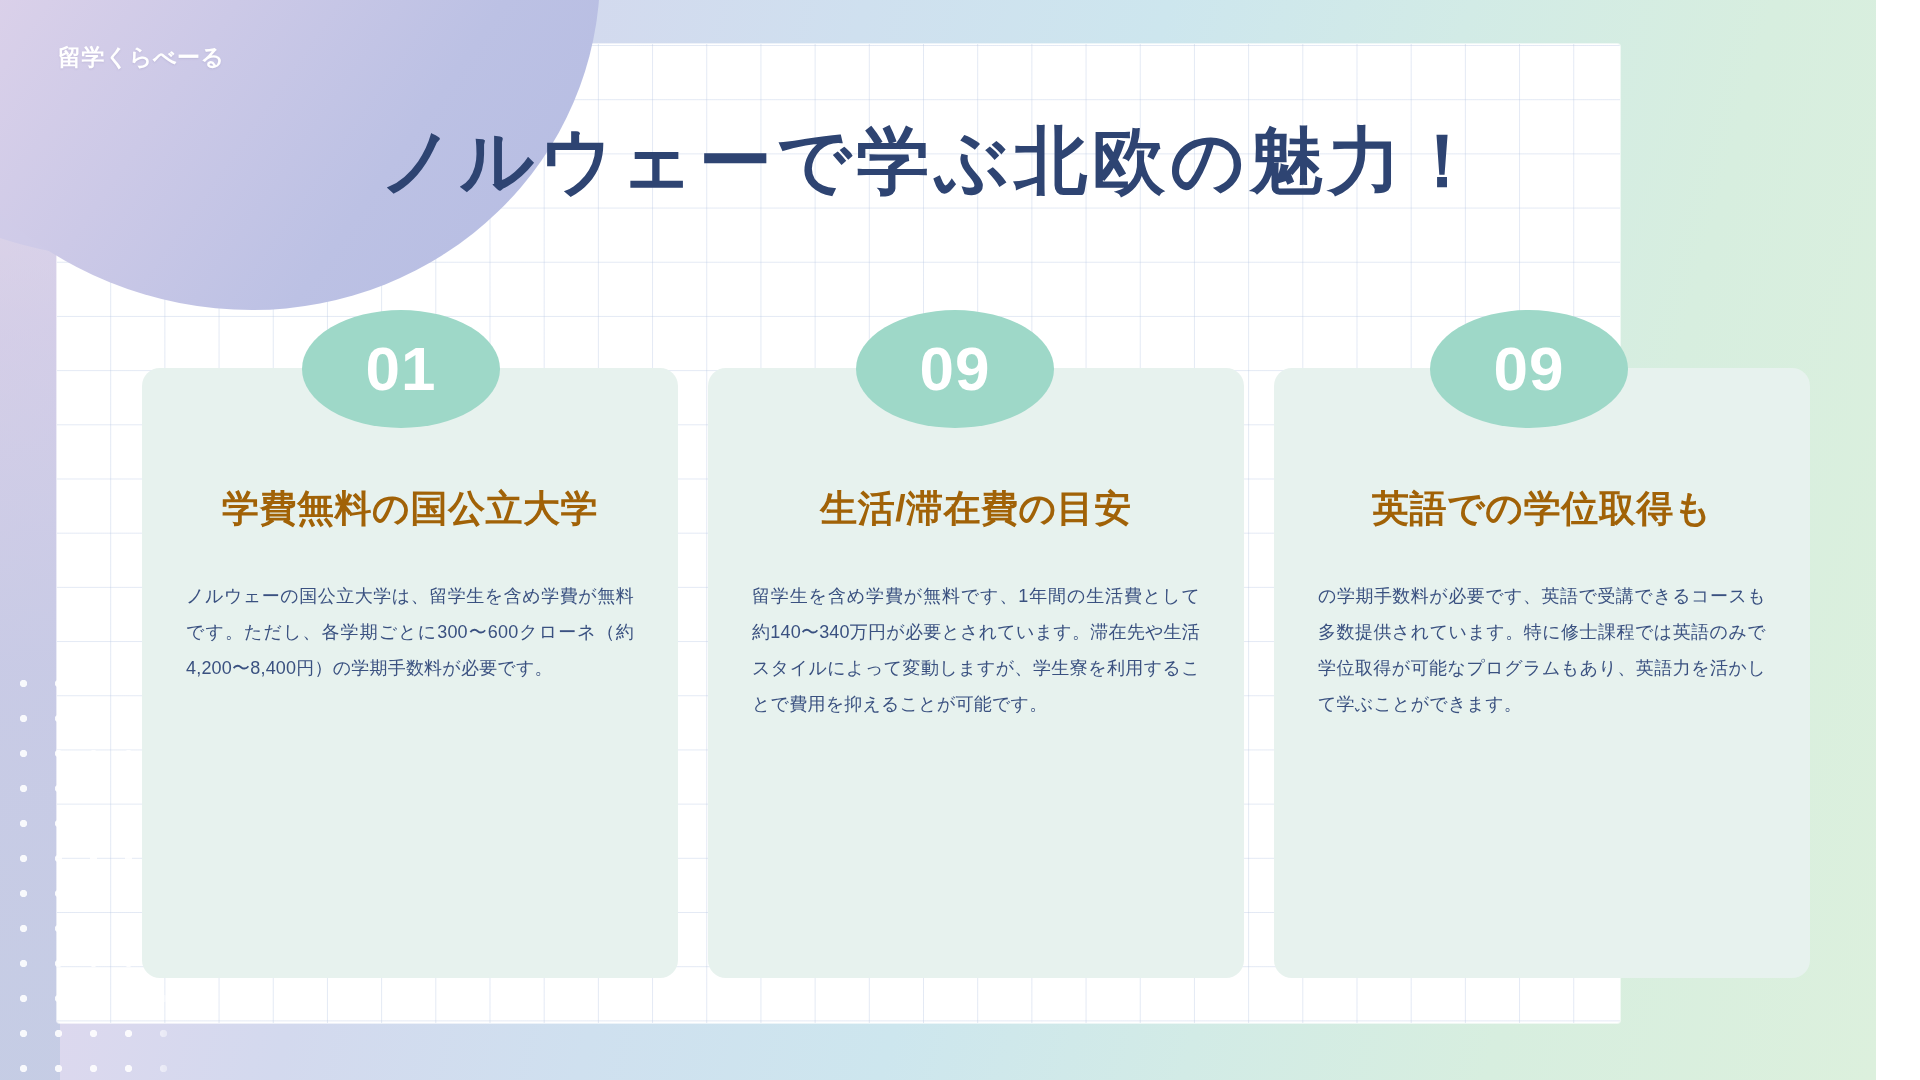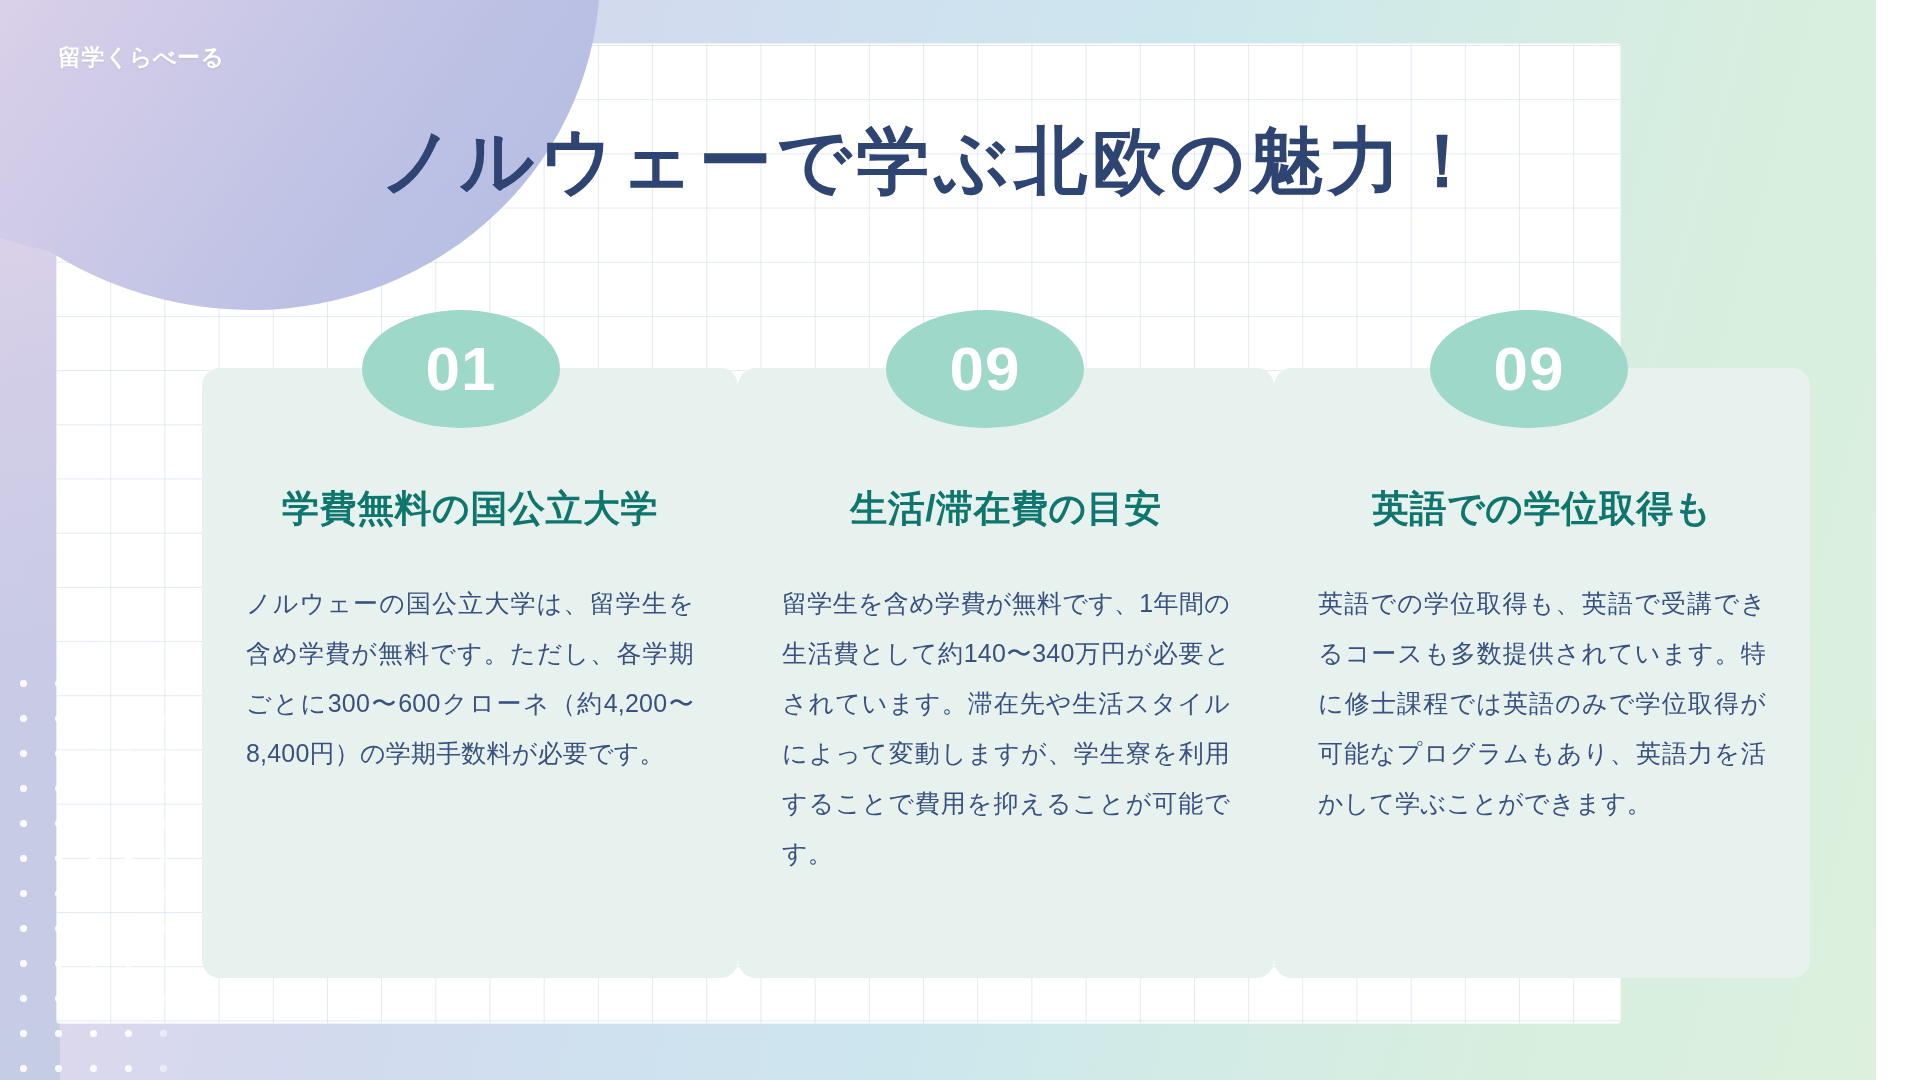--- a/index.html
+++ b/index.html
@@ -112,22 +112,23 @@
     letter-spacing:5px;
     white-space:nowrap;
   }
 
   
   .cards {
     position:absolute;
     left:110px; top:368px;
     width:1700px; height:610px;
     display:flex;
-    justify-content:flex-end;
+    justify-content:space-between;
     z-index:7;
+    padding-left:32px;
   }
 
   .card {
     position:relative;
     width:536px;
     background:#e7f2ee;
     border-radius:18px;
     padding:118px 44px 34px 44px;
   }
 
@@ -146,29 +147,29 @@
     font-size:62px;
     font-weight:700;
     letter-spacing:1px;
     line-height:1;
   }
 
   .card-title {
     text-align:center;
     font-size:37px;
     font-weight:700;
-    color:#0f766e;
+    color:#a16207;
     letter-spacing:0.5px;
     line-height:1.25;
     margin-bottom:46px;
     white-space:nowrap;
   }
 
   .card-body {
-    font-size:25px;
+    font-size:18px;
     line-height:2.0;
     color:#3a5180;
     text-align:justify;
     text-justify:inter-character;
     letter-spacing:0.2px;
   }
 
   
   .card:nth-child(1) .badge { left:160px; transform:none; }
   .card:nth-child(2) .badge { left:148px; transform:none; }
@@ -202,18 +203,18 @@
 
     <div class="card">
       <div class="badge">09</div>
       <div class="card-title">生活/滞在費の目安</div>
       <p class="card-body">留学生を含め学費が無料です、1年間の生活費として約140〜340万円が必要とされています。滞在先や生活スタイルによって変動しますが、学生寮を利用することで費用を抑えることが可能です。</p>
     </div>
 
     <div class="card">
       <div class="badge">09</div>
       <div class="card-title">英語での学位取得も</div>
-      <p class="card-body">英語での学位取得も、英語で受講できるコースも多数提供されています。特に修士課程では英語のみで学位取得が可能なプログラムもあり、英語力を活かして学ぶことができます。</p>
+      <p class="card-body">の学期手数料が必要です、英語で受講できるコースも多数提供されています。特に修士課程では英語のみで学位取得が可能なプログラムもあり、英語力を活かして学ぶことができます。</p>
     </div>
 
   </div>
 
 </div>
 
 </body></html>

